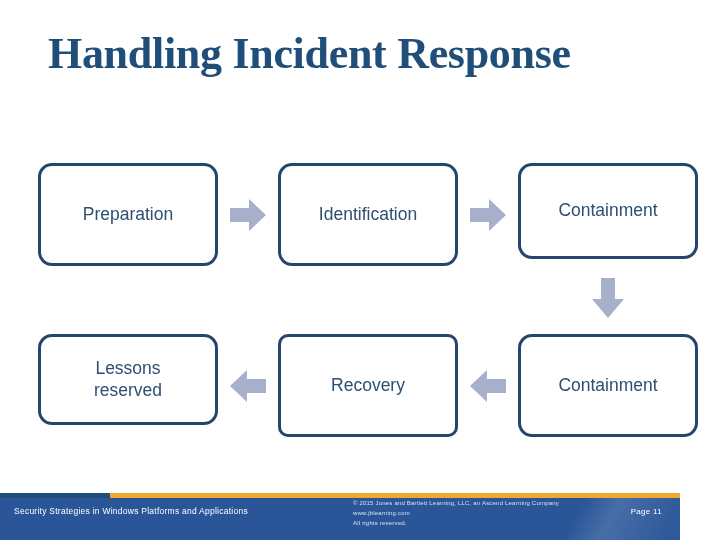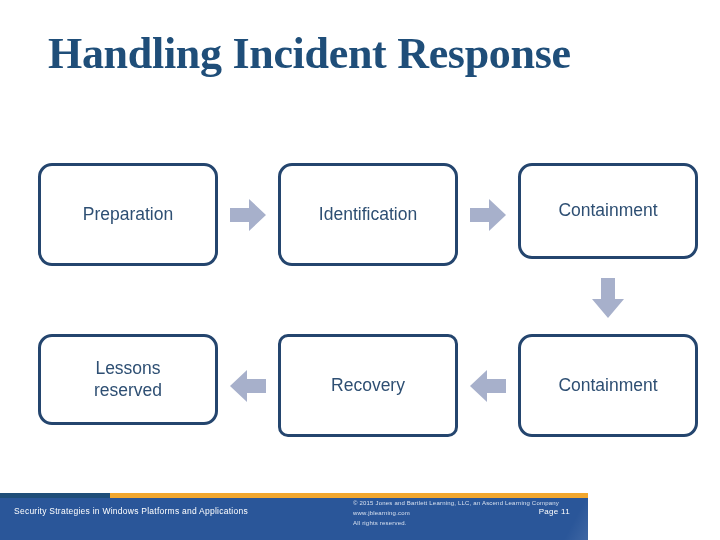--- a/index.html
+++ b/index.html
@@ -79,21 +79,21 @@
   #arrow-ident-to-cont  { left: 469px; top: 196px; width: 38px; height: 38px; }
   #arrow-cont-to-erad   { left: 589px; top: 277px; width: 38px; height: 42px; }
   #arrow-erad-to-recov  { left: 469px; top: 367px; width: 38px; height: 38px; }
   #arrow-recov-to-less  { left: 229px; top: 367px; width: 38px; height: 38px; }
 
   
   #footer {
     position: absolute;
     left: 0;
     top: 493px;
-    width: 588px;
+    width: 680px;
     height: 47px;
     overflow: hidden;
   }
   #footer-stripe-left {
     position: absolute;
     left: 0; top: 0;
     width: 110px; height: 5px;
     background: #1F4E79;
   }
   #footer-stripe-right {

